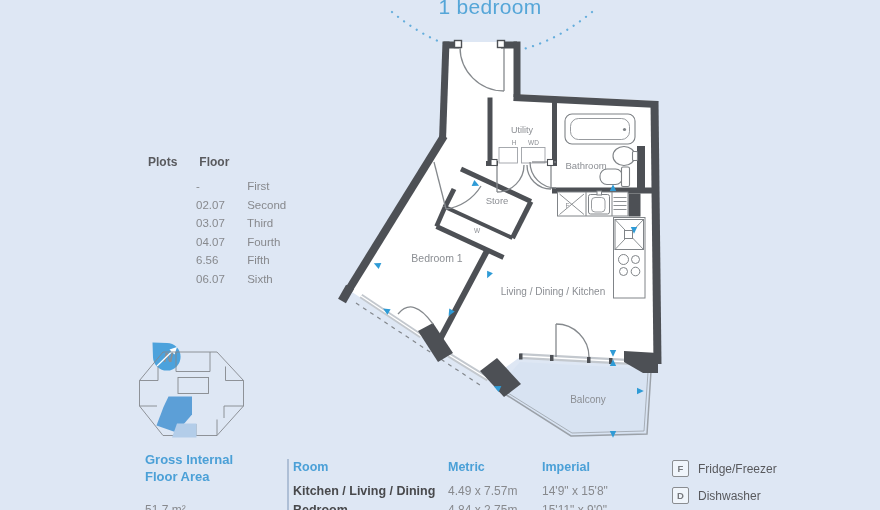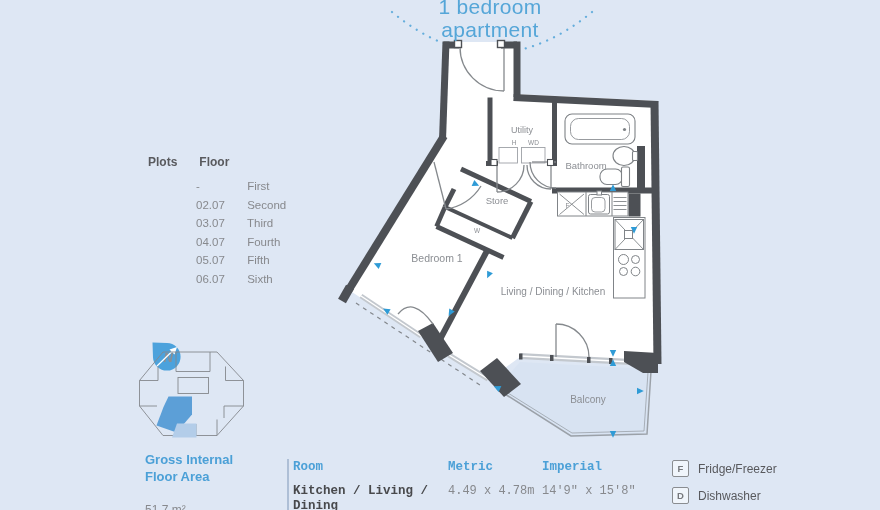--- a/index.html
+++ b/index.html
@@ -19,21 +19,21 @@
 
   
   .gia { left:145px; top:451px; }
   .gia .blue { color:#4BA0D7; font-weight:bold; font-size:13px; line-height:17px; }
   .gia .val  { color:#87898D; font-size:12px; margin-top:18px; }
 
   .vdivider { left:287px; top:459px; width:1.5px; height:60px; background:#AEBFD6; }
 
   
   .rooms { left:293px; top:460px; }
-  .rooms .grid { display:grid; grid-template-columns:155px 94px 120px;font-family:Liberation Mono, monospace; }
+  .rooms .grid { display:grid; grid-template-columns:155px 94px 120px; }
   .rooms .h { color:#4BA0D7; font-weight:bold; font-size:12.5px; line-height:14px; }
   .rooms .r1 { margin-top:10px; }
   .rooms .r2 { margin-top:4px; }
   .rooms .nm { color:#48494C; font-weight:bold; font-size:12.5px; line-height:15px; }
   .rooms .dim { color:#87898D; font-size:12px; line-height:15px; }
 
   
   .legend { left:672px; top:460px; }
   .legend .item { display:flex; align-items:center; height:17px; margin-bottom:10px; }
   .legend .box { width:17px; height:17px; border:1.2px solid #8A8D91; border-radius:2px;
@@ -201,21 +201,20 @@
     <rect x="178" y="377.5" width="30.5" height="16"></rect>
     <path d="M139.5,406 L157,406 M243.5,406 L224,406 M224,406 L224,418"></path>
     <path d="M217,435.5 L217,419.5 M196,435.5 L196,424"></path>
     <polygon points="168.5,396.5 192,396.5 192,414.5 176.5,432.5 156.5,425.5 163.5,407" fill="#5C9FD7" stroke="none"></polygon>
     <polygon points="177,423.5 196.5,423.5 196.5,437.5 172,437.5" fill="#B3CDE9" stroke="none"></polygon>
   </g>
 </svg>
 
 <div class="abs title">
   <div>1 bedroom</div>
-  <div>apartment</div>
 </div>
 
 <div class="abs plots">
   <div class="hdr">
     <span class="c1">Plots</span>
     <span>Floor</span>
   </div>
   <div class="row">
     <span class="c1">-</span>
     <span>First</span>
@@ -226,21 +225,21 @@
   </div>
   <div class="row">
     <span class="c1">03.07</span>
     <span>Third</span>
   </div>
   <div class="row">
     <span class="c1">04.07</span>
     <span>Fourth</span>
   </div>
   <div class="row">
-    <span class="c1">05.07</span>
+    <span class="c1">6.56</span>
     <span>Fifth</span>
   </div>
   <div class="row">
     <span class="c1">06.07</span>
     <span>Sixth</span>
   </div>
 </div>
 
 <div class="abs gia">
   <div class="blue">Gross Internal</div>
@@ -251,21 +250,21 @@
 <div class="abs vdivider"></div>
 
 <div class="abs rooms">
   <div class="grid">
     <div class="h">Room</div>
     <div class="h">Metric</div>
     <div class="h">Imperial</div>
   </div>
   <div class="grid r1">
     <div class="nm">Kitchen / Living / Dining</div>
-    <div class="dim">4.49 x 4.78m</div>
+    <div class="dim">4.49 x 7.57m</div>
     <div class="dim">14'9" x 15'8"</div>
   </div>
   <div class="grid r2">
     <div class="nm">Bedroom</div>
     <div class="dim">4.84 x 2.75m</div>
     <div class="dim">15'11" x 9'0"</div>
   </div>
 </div>
 
 <div class="abs legend">

